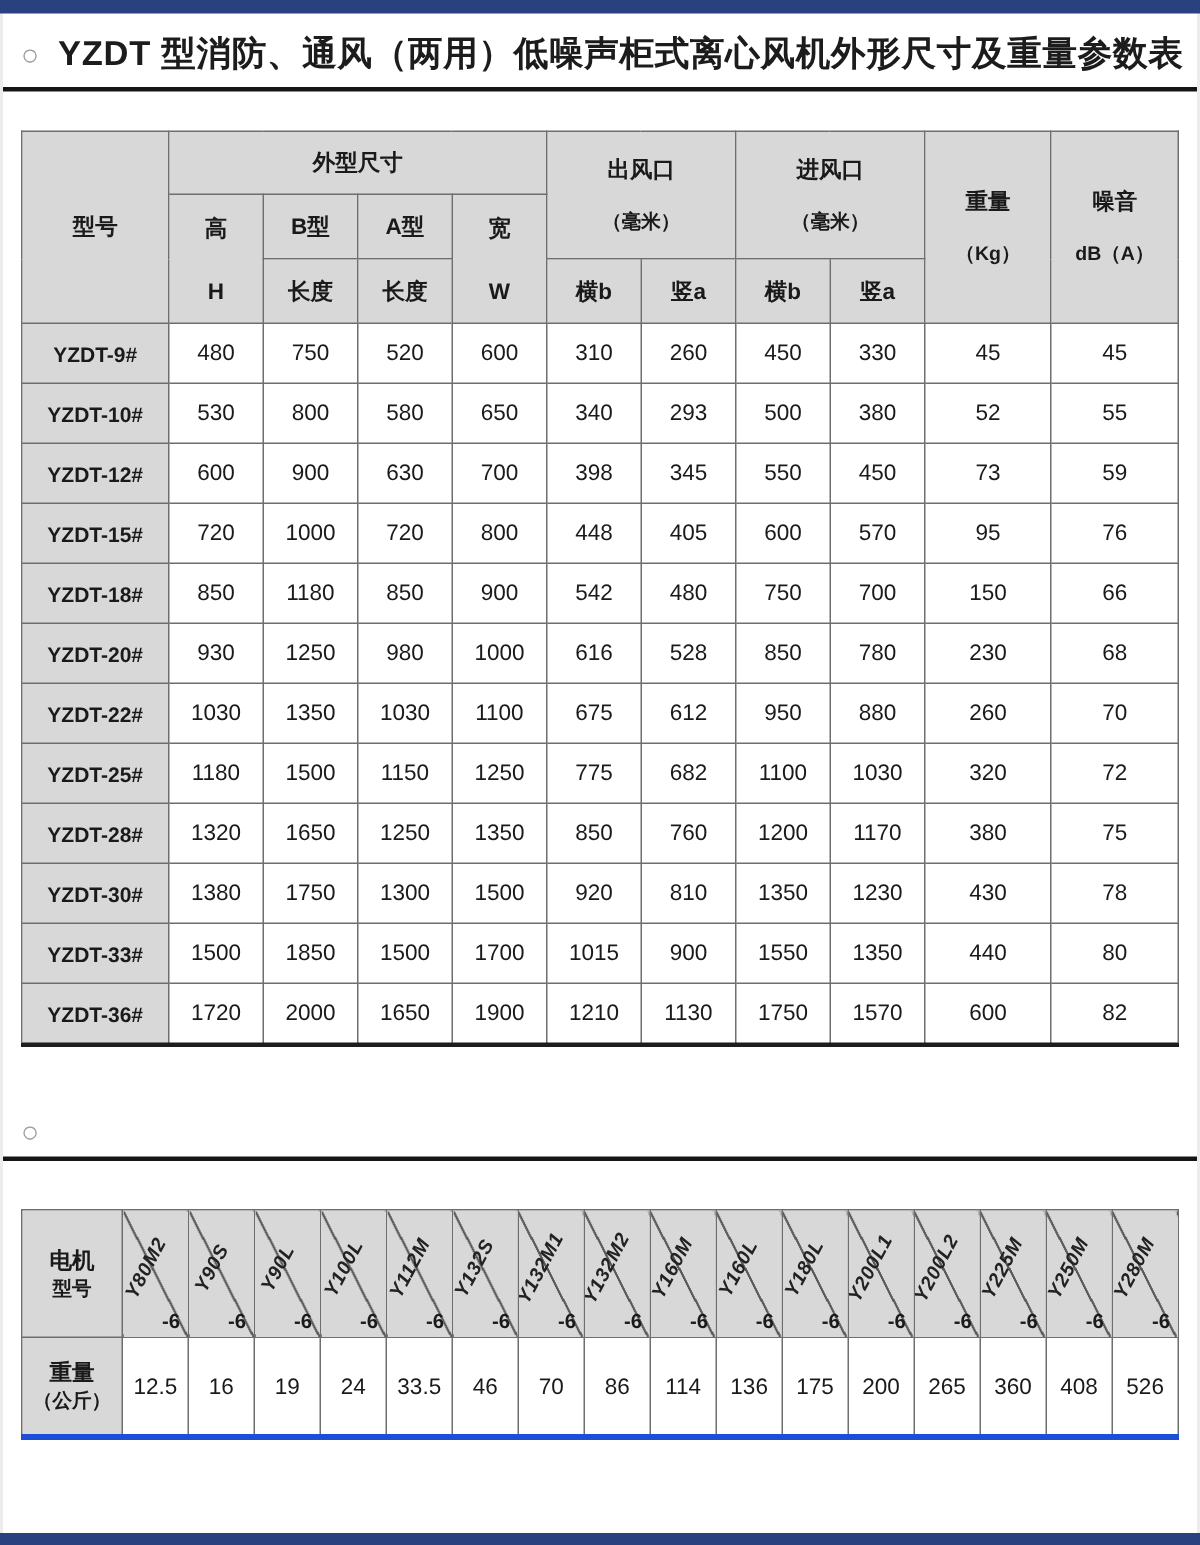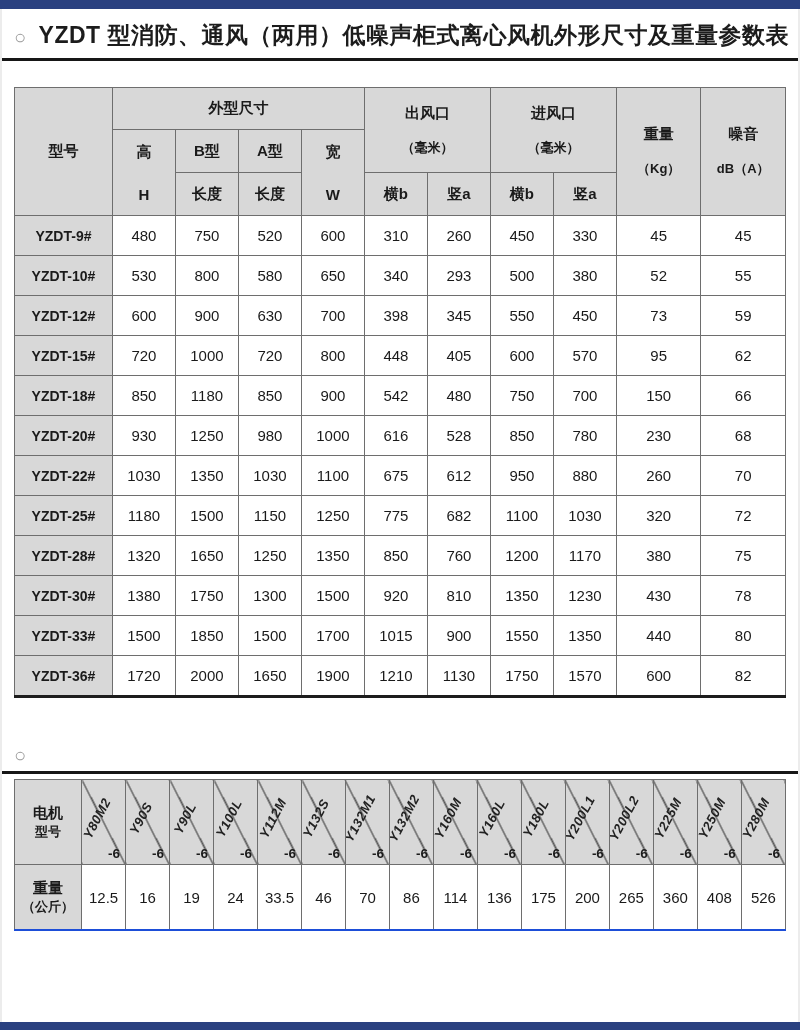--- a/index.html
+++ b/index.html
@@ -43,21 +43,21 @@
   
   #t1 .r1 th { height: 41px; }
   #t1 .r2 th { height: 42px; }
   #t1 .r3 th { height: 42px; }
   #t1 tbody td, #t1 tbody th { height: 39px; }
   #t1 tbody th.model { background: #d8d8d8; font-weight: bold; font-size: 14px; }
   .two-line .l2 { font-size: 13px; font-weight: bold; margin-top: 16px; }
   .spread { display: flex; flex-direction: column; justify-content: space-around; height: 84px; }
 
   
-  #t2 { margin-top: 5px; border-bottom: 2px solid #1d4ed8; }
+  #t2 { margin-top: 32px; border-bottom: 4px solid #1d4ed8; }
   #t2 thead th { height: 84px; }
   #t2 tbody td, #t2 tbody th { height: 64px; }
   th.diag {
     position: relative; padding: 0;
     background:
       linear-gradient(to top right,
         rgba(0,0,0,0) calc(50% - 1px),
         #5a5a5a calc(50% - 1px),
         #5a5a5a calc(50% + 0.5px),
         rgba(0,0,0,0) calc(50% + 0.5px)),
@@ -192,21 +192,21 @@
           <th class="model">YZDT-15#</th>
           <td class="data-cell">720</td>
           <td class="data-cell">1000</td>
           <td class="data-cell">720</td>
           <td class="data-cell">800</td>
           <td class="data-cell">448</td>
           <td class="data-cell">405</td>
           <td class="data-cell">600</td>
           <td class="data-cell">570</td>
           <td class="data-cell">95</td>
-          <td class="data-cell">62</td>
+          <td class="data-cell">76</td>
         </tr>
         <tr>
           <th class="model">YZDT-18#</th>
           <td class="data-cell">850</td>
           <td class="data-cell">1180</td>
           <td class="data-cell">850</td>
           <td class="data-cell">900</td>
           <td class="data-cell">542</td>
           <td class="data-cell">480</td>
           <td class="data-cell">750</td>

